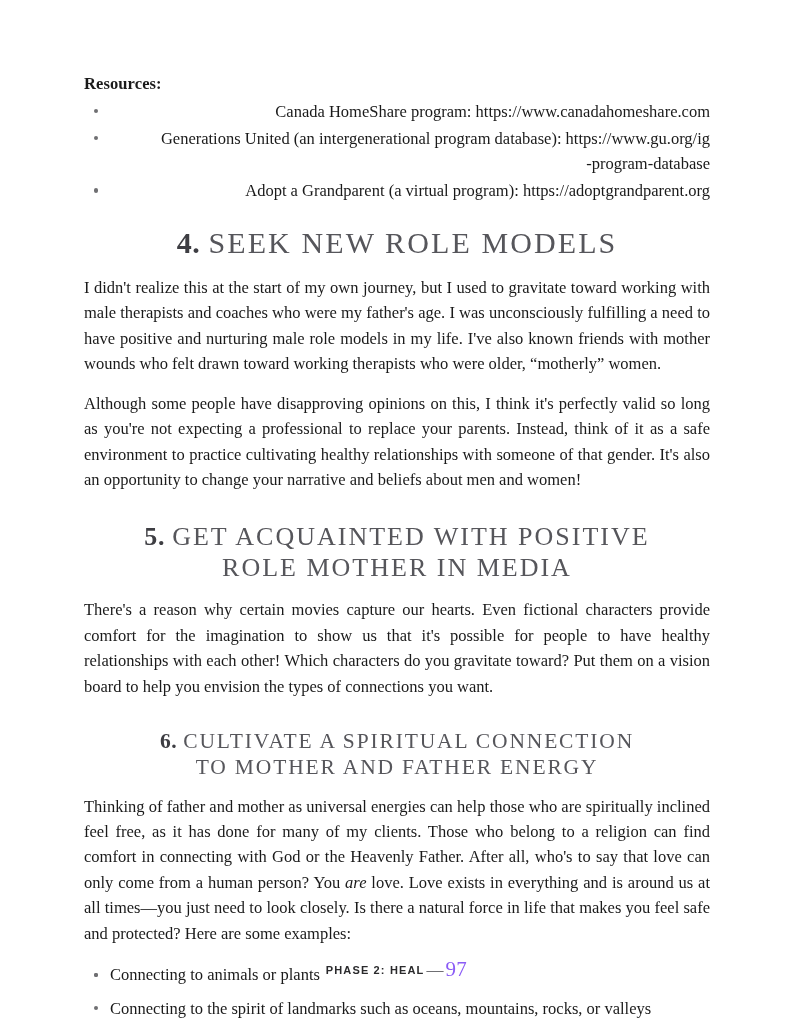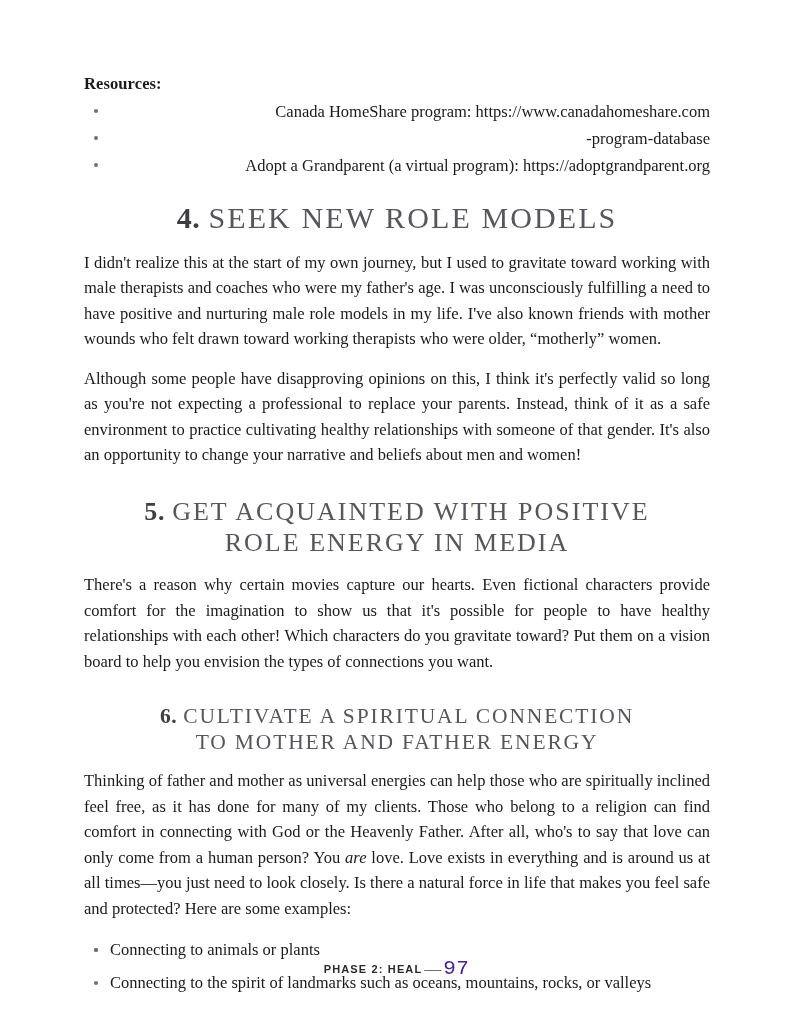--- a/index.html
+++ b/index.html
@@ -132,41 +132,42 @@
     vertical-align: middle;
   }
   .footer .dash {
     font-family: "Liberation Serif", "DejaVu Serif", serif;
     font-size: 17px;
     color: #56565b;
     vertical-align: middle;
     padding: 0 2px;
   }
   .footer .pageno {
-    font-family: Liberation Mono, monospace;
+    font-family: Liberation Serif, serif;
     font-size: 21px;
-    color: #4c1d95;
+    color: #8b5cf6;
     letter-spacing: 0.4px;
     vertical-align: middle;
   }
 </style>
 </head>
 <body>
 
 <div class="page">
 
   <div>
     <div class="res-title">Resources:</div>
     <ul class="bullets">
       <li>
         <span class="dot"></span>
         <span class="hang">Canada HomeShare program: https://www.canadahomeshare.com</span>
       </li>
       <li>
         <span class="dot"></span>
+        <span class="hang">Generations United (an intergenerational program database): https://www.gu.org/ig</span>
         <span class="hang">-program-database</span>
       </li>
       <li>
         <span class="dot"></span>
         <span class="hang">Adopt a Grandparent (a virtual program): https://adoptgrandparent.org</span>
       </li>
     </ul>
   </div>
 
   <h2 class="sec-head h-4">
@@ -174,21 +175,21 @@
       <span class="num">4.&nbsp;</span><span>SEEK NEW ROLE MODELS</span>
     </span>
   </h2>
   <p class="body">I didn't realize this at the start of my own journey, but I used to gravitate toward working with male therapists and coaches who were my father's age. I was unconsciously fulfilling a need to have positive and nurturing male role models in my life. I've also known friends with mother wounds who felt drawn toward working therapists who were older, “motherly” women.</p>
   <p class="body">Although some people have disapproving opinions on this, I think it's perfectly valid so long as you're not expecting a professional to replace your parents. Instead, think of it as a safe environment to practice cultivating healthy relationships with someone of that gender. It's also an opportunity to change your narrative and beliefs about men and women!</p>
 
   <h2 class="sec-head h-5">
     <span class="ln">
       <span class="num">5.&nbsp;</span><span>GET ACQUAINTED WITH POSITIVE</span>
     </span>
-    <span class="ln">ROLE ENERGY IN MEDIA</span>
+    <span class="ln">ROLE MOTHER IN MEDIA</span>
   </h2>
   <p class="body">There's a reason why certain movies capture our hearts. Even fictional characters provide comfort for the imagination to show us that it's possible for people to have healthy relationships with each other! Which characters do you gravitate toward? Put them on a vision board to help you envision the types of connections you want.</p>
 
   <h2 class="sec-head h-6">
     <span class="ln">
       <span class="num">6.&nbsp;</span><span>CULTIVATE A SPIRITUAL CONNECTION</span>
     </span>
     <span class="ln">TO MOTHER AND FATHER ENERGY</span>
   </h2>
   <p class="body last"><span>Thinking of father and mother as universal energies can help those who are spiritually inclined feel free, as it has done for many of my clients. Those who belong to a religion can find comfort in connecting with God or the Heavenly Father. After all, who's to say that love can only come from a human person? You </span><em>are</em><span> love. Love exists in everything and is around us at all times—you just need to look closely. Is there a natural force in life that makes you feel safe and protected? Here are some examples:</span></p>

